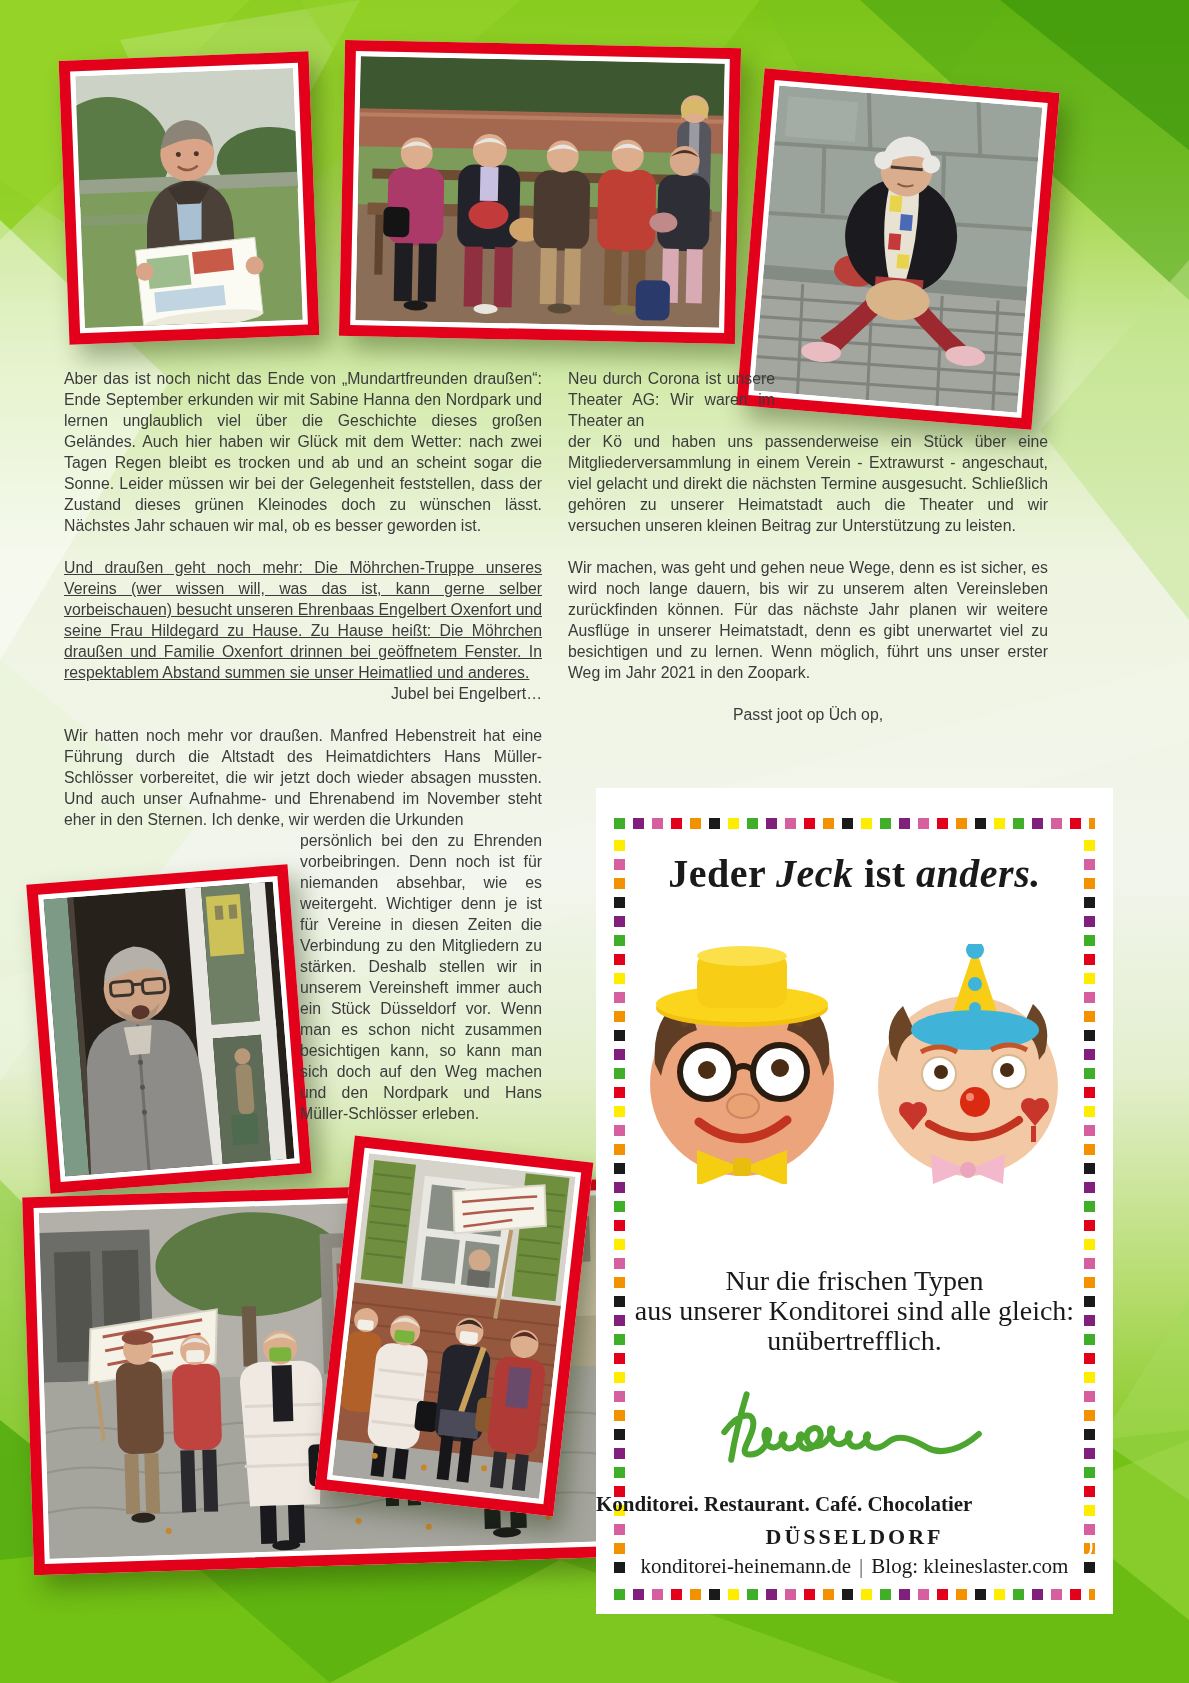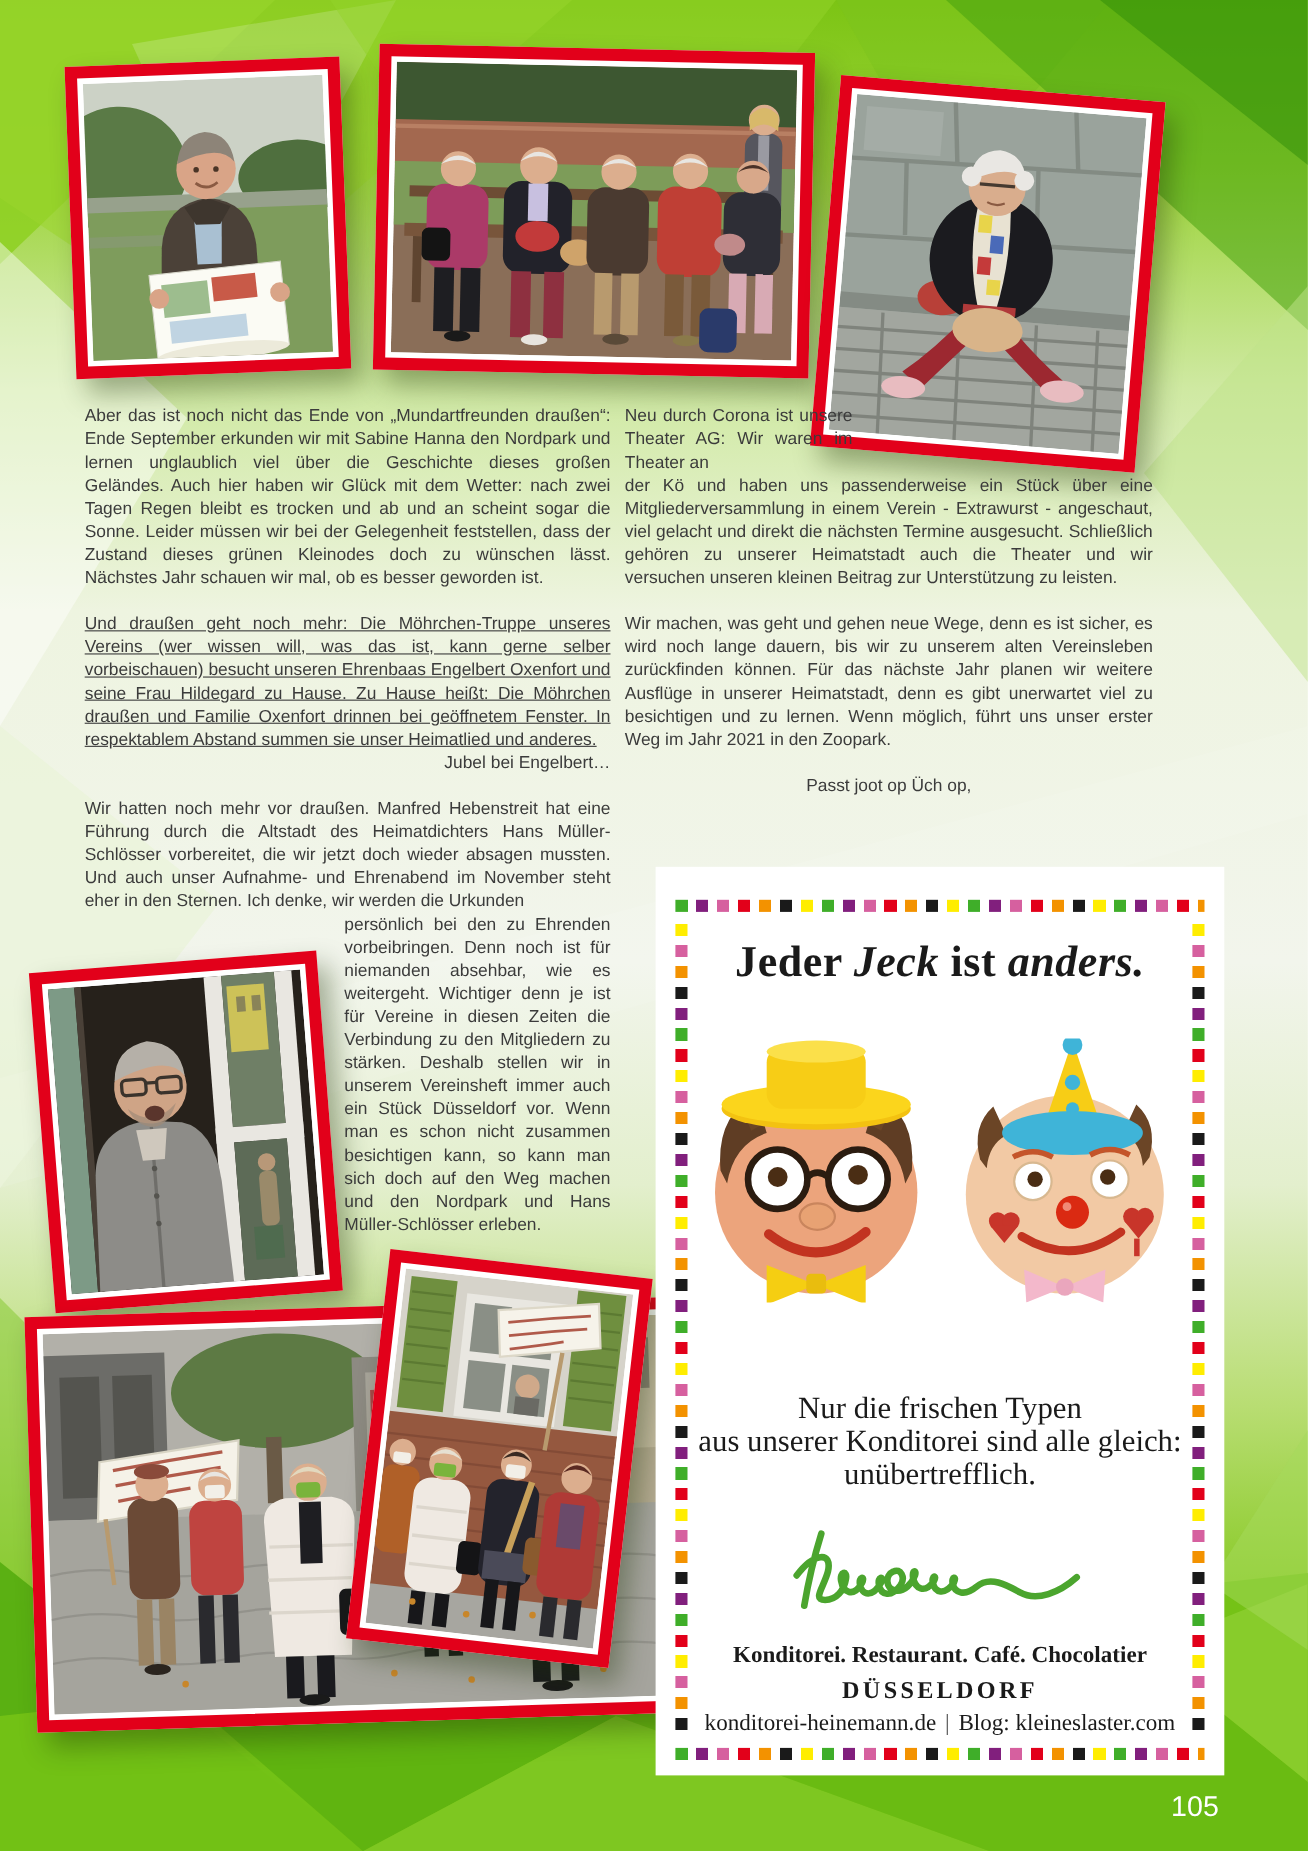--- a/index.html
+++ b/index.html
@@ -49,26 +49,26 @@
       var(--confetti-purple,#811f7d) 76px 87px,transparent 87px 95px,
       var(--confetti-green,#3fae29) 95px 106px,transparent 106px 114px,
       var(--confetti-red,#e2001a) 114px 125px,transparent 125px 133px);}
   .ad-headline{position:absolute;top:62px;left:0;right:0;text-align:center;
     font-size:40px;font-weight:bold;letter-spacing:.5px;}
   .ad-headline .it{font-style:italic;}
   .faces{position:absolute;top:156px;left:0;right:0;display:flex;justify-content:center;gap:16px;}
   .tagline{position:absolute;top:478px;left:0;right:0;text-align:center;font-size:28px;line-height:30px;}
   .tagline .it{}
   .sig-wrap{position:absolute;top:596px;left:0;right:0;display:flex;justify-content:center;}
-  .ad-services{position:absolute;top:704px;left:0;right:0;text-align:center;font-size:21px;font-weight:bold;}
+  .ad-services{position:absolute;top:704px;left:0;right:0;font-size:21px;font-weight:bold;}
   .ad-city{position:absolute;top:736px;left:0;right:0;text-align:center;font-size:22px;font-weight:bold;letter-spacing:3px;}
   .ad-web{position:absolute;top:766px;left:0;right:0;text-align:center;font-size:21px;}
   .ad-web .sep{padding:0 8px;color:#555;}
   
-  .page-number{position:absolute;right:81px;top:1627px;z-index:5;color:#ffffff;font-size:26px;}
+  .page-number{position:absolute;right:81px;top:1532px;z-index:5;color:#ffffff;font-size:26px;}
 </style>
 </head>
 <body>
 
 <div class="page">
 
   <svg class="bg-facets" viewBox="0 0 1189 1683" width="1189" height="1683">
     <polygon points="0,0 250,0 0,240" fill="#8fd024" opacity=".9"></polygon>
     <polygon points="0,0 520,0 180,300 0,180" fill="#9ad62e" opacity=".55"></polygon>
     <polygon points="120,40 360,0 220,260" fill="#ffffff" opacity=".18"></polygon>
@@ -400,21 +400,21 @@
       <path d="M163 168 Q176 152 189 168 Q176 160 163 168 Z" fill="#5a2a22"></path>
       <rect x="164" y="196" width="22" height="40" fill="#6a4a6a"></rect>
       <rect x="158" y="282" width="13" height="36" fill="#2a2a2e"></rect>
         <rect x="180" y="282" width="13" height="36" fill="#2a2a2e"></rect>
       <circle cx="40" cy="300" r="3" fill="#c8862a"></circle>
         <circle cx="90" cy="306" r="3" fill="#c8862a"></circle>
         <circle cx="150" cy="300" r="3" fill="#c8862a"></circle>
     </svg>
   </div>
 
-  <div class="col" style="left:64px;top:368px;width:478px;margin-left:13px;">
+  <div class="col" style="left:64px;top:368px;width:478px;">
     <p>Aber das ist noch nicht das Ende von „Mundartfreunden draußen“: Ende September erkunden wir mit Sabine Hanna den Nordpark und lernen unglaublich viel über die Geschichte dieses großen Geländes. Auch hier haben wir Glück mit dem Wetter: nach zwei Tagen Regen bleibt es trocken und ab und an scheint sogar die Sonne. Leider müssen wir bei der Gelegenheit feststellen, dass der Zustand dieses grünen Kleinodes doch zu wünschen lässt. Nächstes Jahr schauen wir mal, ob es besser geworden ist.</p>
     <p style="margin-bottom:0;text-decoration:underline;">Und draußen geht noch mehr: Die Möhrchen-Truppe unseres Vereins (wer wissen will, was das ist, kann gerne selber vorbeischauen) besucht unseren Ehrenbaas Engelbert Oxenfort und seine Frau Hildegard zu Hause. Zu Hause heißt: Die Möhrchen draußen und Familie Oxenfort drinnen bei geöffnetem Fenster. In respektablem Abstand summen sie unser Heimatlied und anderes.</p>
     <p class="plain">Jubel bei Engelbert…</p>
     <p style="margin-bottom:0;">Wir hatten noch mehr vor draußen. Manfred Hebenstreit hat eine Führung durch die Altstadt des Heimatdichters Hans Müller-Schlösser vorbereitet, die wir jetzt doch wieder absagen mussten. Und auch unser Aufnahme- und Ehrenabend im November steht eher in den Sternen. Ich denke, wir werden die Urkunden</p>
     <div class="narrow-left">persönlich bei den zu Ehrenden vorbeibringen. Denn noch ist für niemanden absehbar, wie es weitergeht. Wichtiger denn je ist für Vereine in diesen Zeiten die Verbindung zu den Mitgliedern zu stärken. Deshalb stellen wir in unserem Vereinsheft immer auch ein Stück Düsseldorf vor. Wenn man es schon nicht zusammen besichtigen kann, so kann man sich doch auf den Weg machen und den Nordpark und Hans Müller-Schlösser erleben.</div>
   </div>
 
   <div class="col" style="left:568px;top:368px;width:480px;">
     <div class="narrow-right">Neu durch Corona ist unsere Theater AG: Wir waren im Theater an</div>
     <p>der Kö und haben uns passenderweise ein Stück über eine Mitgliederversammlung in einem Verein - Extrawurst - angeschaut, viel gelacht und direkt die nächsten Termine ausgesucht. Schließlich gehören zu unserer Heimatstadt auch die Theater und wir versuchen unseren kleinen Beitrag zur Unterstützung zu leisten.</p>

